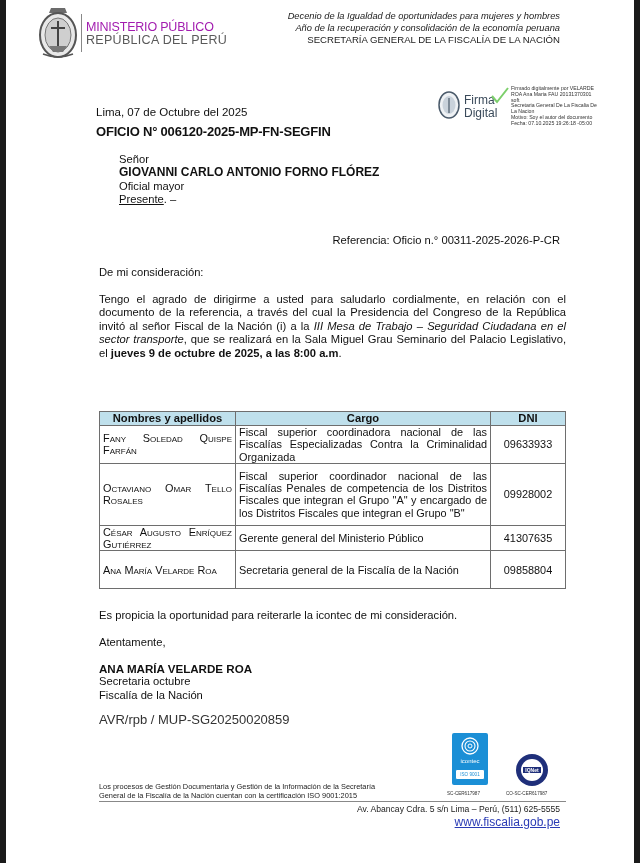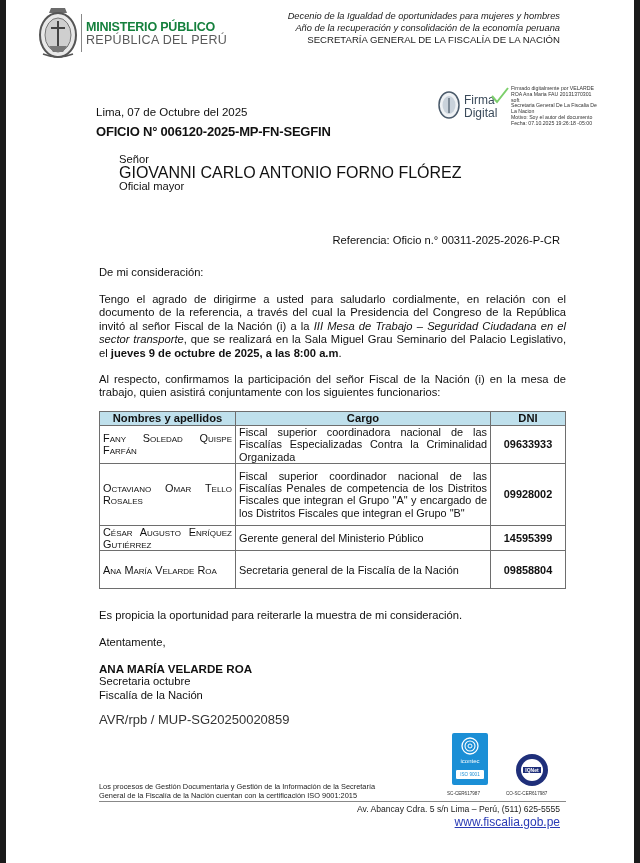--- a/index.html
+++ b/index.html
@@ -7,58 +7,58 @@
   body { font-family: "Liberation Sans", sans-serif; color: #111; }
   .page {
     position: absolute; left: 6px; top: 0; width: 628px; height: 863px;
     background: #ffffff;
   }
   .abs { position: absolute; }
 
   
   .logo-seal { left: 31px; top: 4px; width: 42px; height: 56px; }
   .logo-divider { left: 75px; top: 14px; width: 1px; height: 38px; background: #888; }
-  .logo-title { left: 80px; top: 20px; font-size: 12.5px; font-weight: bold; color: #15803d; letter-spacing: -0.2px; }
+  .logo-title { left: 80px; top: 20px; font-size: 12.5px; font-weight: normal; color: #a21caf; letter-spacing: -0.2px; }
   .logo-sub { left: 80px; top: 33px; font-size: 12.5px; color: #5a5a5a; letter-spacing: 0.3px; }
   .head-right { right: 74px; top: 11px; text-align: right; font-size: 9.3px; line-height: 11.5px; color: #222; }
   .head-right .it { font-style: italic; }
   .head-right .caps { font-size: 9.6px; }
 
   
   .fd-seal { left: 432px; top: 89px; width: 22px; height: 30px; }
   .fd-label { left: 458px; top: 94px; font-size: 12px; line-height: 13px; color: #3a4a5a; }
   .fd-check { left: 484px; top: 86px; width: 20px; height: 18px; }
   .fd-text { left: 505px; top: 86px; font-size: 5.2px; line-height: 5.8px; color: #333; width: 95px; }
 
   
   .txt { font-size: 11.2px; line-height: 13.4px; color: #111; }
   .date { left: 90px; top: 106px; font-size: 11.5px; }
   .oficio { left: 90px; top: 124px; font-size: 13px; font-weight: bold; letter-spacing: -0.2px; }
   .addressee { left: 93px; top: 153px; margin-left: 20px; }
-  .addressee .b { font-weight: normal; font-size: 16px; }
+  .addressee .b { font-weight: bold; font-size: 12px; }
   .addressee .u { text-decoration: underline; }
   .ref { right: 74px; top: 234px; font-size: 11.2px; }
   .greet { left: 93px; top: 266px; }
   .para { left: 93px; width: 467px; text-align: justify; }
   .p1 { top: 293px; }
   .p2 { top: 373px; }
 
   
   table.staff {
     position: absolute; left: 93px; top: 411px; width: 467px;
     border-collapse: collapse; font-size: 10.9px; line-height: 12.3px;
   }
   table.staff th {
     background: #bfe0ec; font-weight: bold; font-size: 11.2px; text-align: center;
     border: 1px solid #6e6e6e; padding: 0 2px; height: 14px;
   }
   table.staff td { border: 1px solid #6e6e6e; padding: 0 3px; vertical-align: middle; }
   table.staff td.name { font-variant: small-caps; text-align: justify; width: 136px; }
   table.staff td.cargo { text-align: justify; width: 255px; margin-top: 11px; }
-  table.staff td.dni { text-align: center; font-weight: bold; }
+  table.staff td.dni { text-align: center; }
   tr.r1 td { height: 37px; }
   tr.r2 td { height: 62px; }
   tr.r3 td { height: 25px; }
   tr.r4 td { height: 38px; }
 
   .closing { left: 93px; top: 609px; }
   .atte { left: 93px; top: 636px; }
   .signer { left: 93px; top: 662px; }
   .signer .b { font-weight: bold; font-size: 11.6px; }
   .ref-code { left: 93px; top: 712px; font-size: 13px; color: #333; }
@@ -121,28 +121,28 @@
     <div>Fecha: 07.10.2025 19:26:18 -05:00</div>
   </div>
 
   <div class="abs date">Lima, 07 de Octubre del 2025</div>
   <div class="abs oficio">OFICIO N° 006120-2025-MP-FN-SEGFIN</div>
 
   <div class="abs txt addressee">
     <div>Señor</div>
     <div class="b">GIOVANNI CARLO ANTONIO FORNO FLÓREZ</div>
     <div>Oficial mayor</div>
+    <div><span class="u">Presente</span><span>. –</span></div>
   </div>
 
   <div class="abs ref">Referencia: Oficio n.° 00311-2025-2026-P-CR</div>
   <div class="abs txt greet">De mi consideración:</div>
 
   <div class="abs txt para p1"><span>Tengo el agrado de dirigirme a usted para saludarlo cordialmente, en relación con el documento de la referencia, a través del cual la Presidencia del Congreso de la República invitó al señor Fiscal de la Nación (i) a la </span><i>III Mesa de Trabajo – Seguridad Ciudadana en el sector transporte</i><span>, que se realizará en la Sala Miguel Grau Seminario del Palacio Legislativo, el </span><b>jueves 9 de octubre de 2025, a las 8:00 a.m</b><span>.</span></div>
 
-  <div class="abs txt para p2">Al respecto, confirmamos la participación del señor Fiscal de la Nación (i) en la mesa de trabajo, quien asistirá conjuntamente con los siguientes funcionarios:</div>
 
   <table class="staff">
     <thead>
       <tr>
         <th>Nombres y apellidos</th>
         <th>Cargo</th>
         <th>DNI</th>
       </tr>
     </thead>
     <tbody>
@@ -152,31 +152,31 @@
         <td class="dni">09633933</td>
       </tr>
       <tr class="r2">
         <td class="name">Octaviano Omar Tello Rosales</td>
         <td class="cargo">Fiscal superior coordinador nacional de las Fiscalías Penales de competencia de los Distritos Fiscales que integran el Grupo "A" y encargado de los Distritos Fiscales que integran el Grupo "B"</td>
         <td class="dni">09928002</td>
       </tr>
       <tr class="r3">
         <td class="name">César Augusto Enríquez Gutiérrez</td>
         <td class="cargo">Gerente general del Ministerio Público</td>
-        <td class="dni">14595399</td>
+        <td class="dni">41307635</td>
       </tr>
       <tr class="r4">
         <td class="name">Ana María Velarde Roa</td>
         <td class="cargo">Secretaria general de la Fiscalía de la Nación</td>
         <td class="dni">09858804</td>
       </tr>
     </tbody>
   </table>
 
-  <div class="abs txt closing">Es propicia la oportunidad para reiterarle la muestra de mi consideración.</div>
+  <div class="abs txt closing">Es propicia la oportunidad para reiterarle la icontec de mi consideración.</div>
   <div class="abs txt atte">Atentamente,</div>
 
   <div class="abs txt signer">
     <div class="b">ANA MARÍA VELARDE ROA</div>
     <div>Secretaria octubre</div>
     <div>Fiscalía de la Nación</div>
   </div>
 
   <div class="abs ref-code">AVR/rpb / MUP-SG20250020859</div>
 

